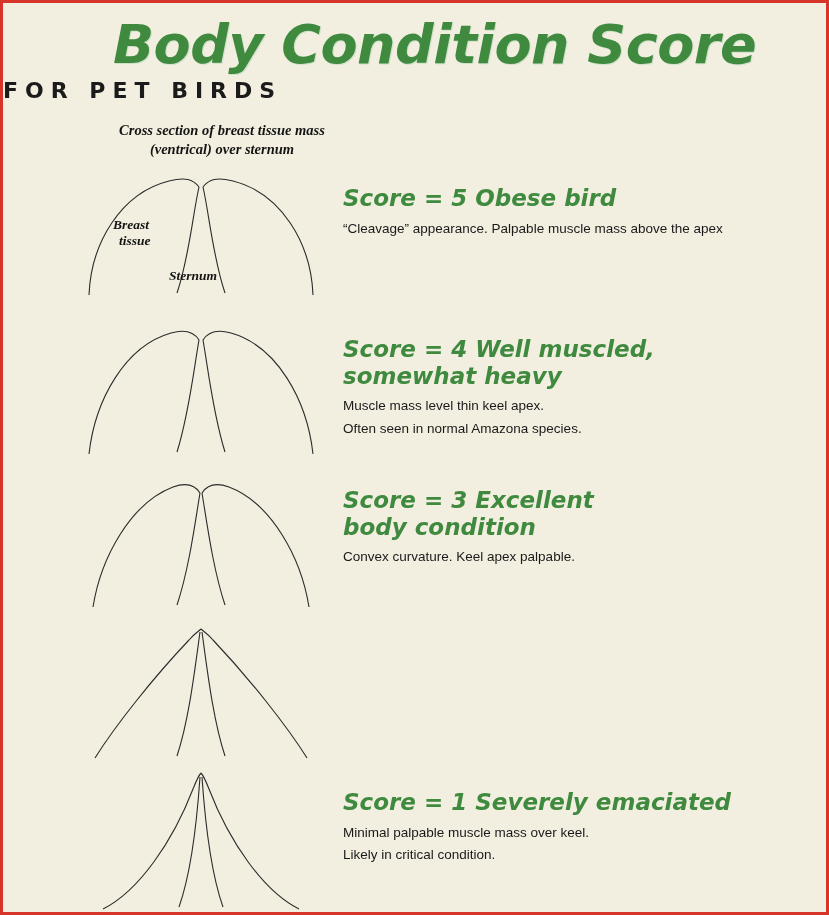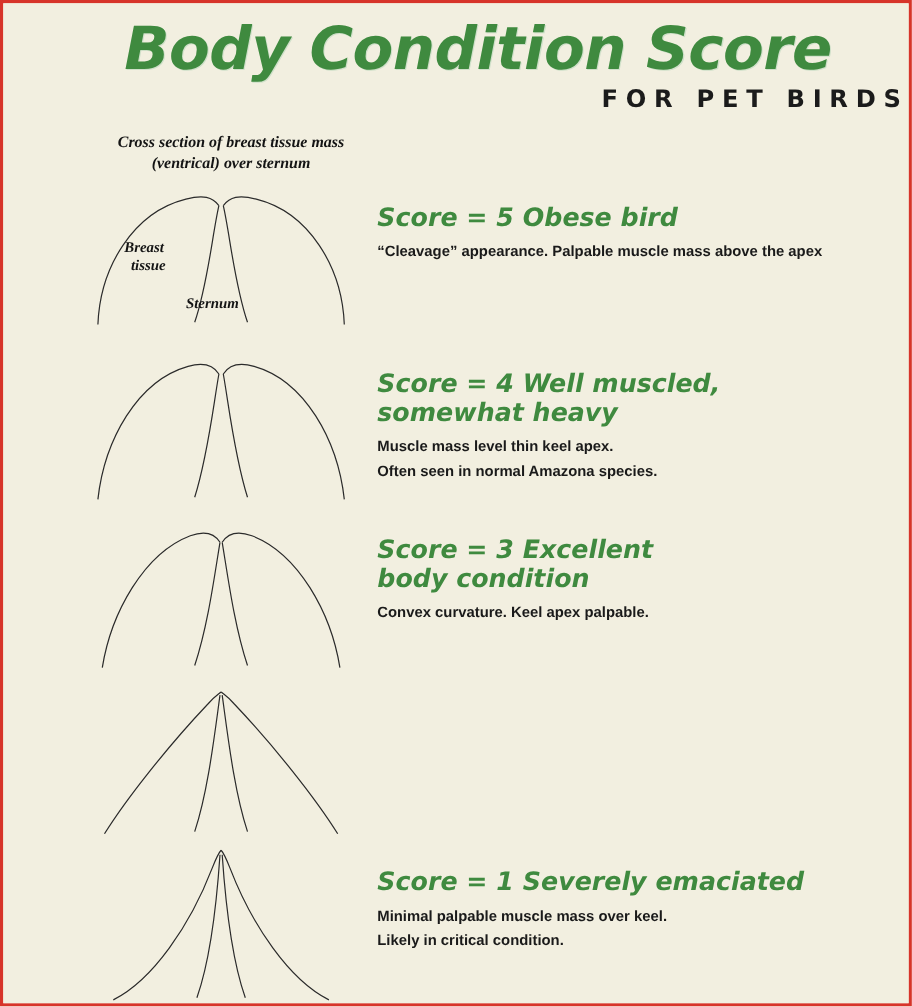--- a/index.html
+++ b/index.html
@@ -34,32 +34,32 @@
     font-weight: bold;
     font-style: italic;
     font-size: 54px;
     letter-spacing: -0.5px;
     margin-top: 14px;
     line-height: 1.05;
     text-shadow: 1px 1px 0 #cfe0c9;
     padding-left: 40px;
   }
   .subtitle {
-    text-align: right;
+    text-align: left;
     color: #1b1b1b;
     font-family: "DejaVu Sans", sans-serif;
     font-weight: bold;
     font-size: 22px;
     letter-spacing: 7px;
     margin-top: 4px;
   }
   
   .caption {
     position: absolute;
-    left: 72px;
+    left: 84px;
     top: 118px;
     width: 270px;
     text-align: center;
     font-family: "Liberation Serif", serif;
     font-style: italic;
     font-weight: bold;
     font-size: 14.5px;
     color: #141414;
     line-height: 1.3;
   }
@@ -99,21 +99,20 @@
     line-height: 1.16;
     margin: 0 0 7px 0;
     white-space: pre-line;
   }
   .desc {
     color: #1a1a1a;
     font-family: "Liberation Sans", sans-serif;
     font-size: 13.5px;
     line-height: 1.45;
     margin: 0;
-    font-weight: bold;
   }
   .desc + .desc { margin-top: 3px; }
 
   
   .fig-label {
     font-family: "Liberation Serif", serif;
     font-style: italic;
     font-weight: bold;
     font-size: 13.5px;
     fill: #141414;

